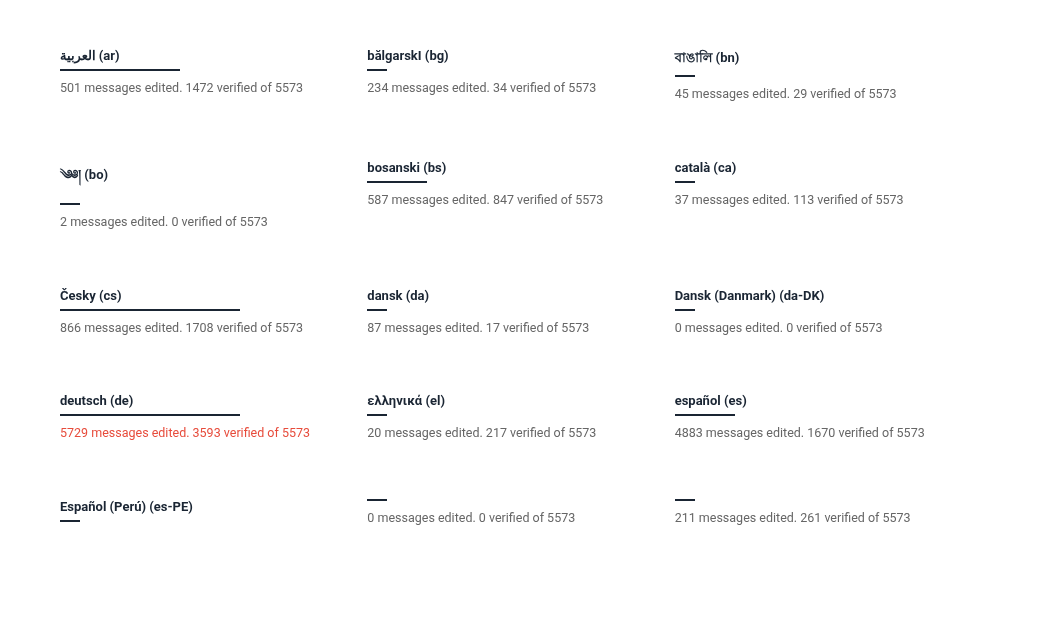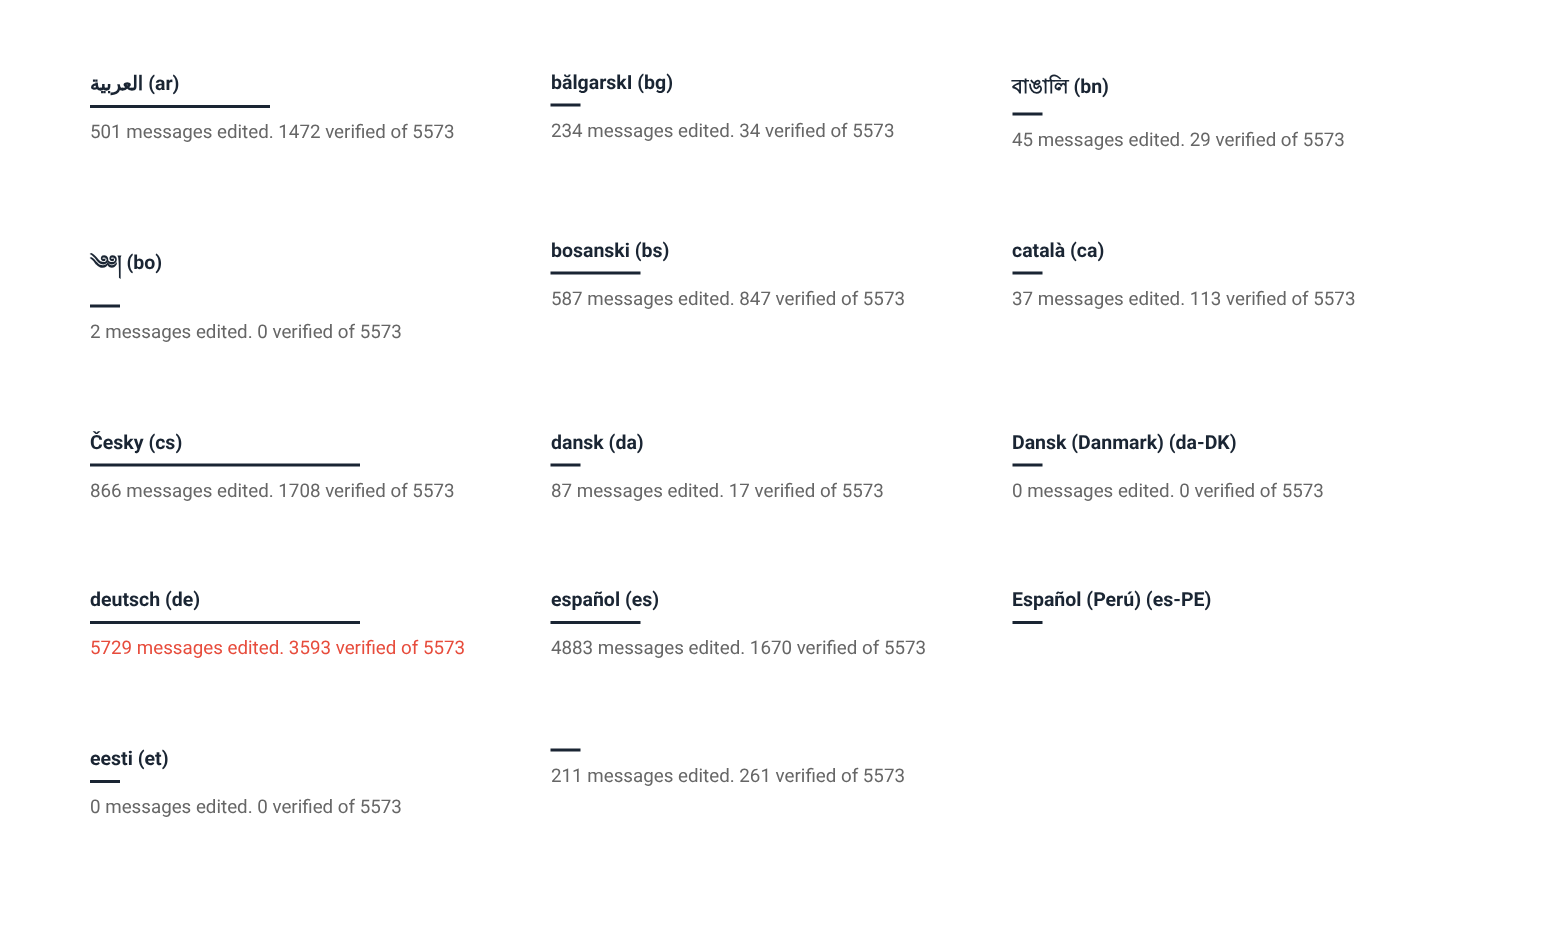--- a/index.html
+++ b/index.html
@@ -112,30 +112,34 @@
       <div class="lang-title">Dansk (Danmark) (da-DK)</div>
       <div class="lang-underline short"></div>
       <div class="lang-stats">0 messages edited. 0 verified of 5573</div>
     </div>
     <div class="lang-item">
       <div class="lang-title">deutsch (de)</div>
       <div class="lang-underline full"></div>
       <div class="lang-stats highlight">5729 messages edited. 3593 verified of 5573</div>
     </div>
     <div class="lang-item">
+      <div class="lang-title">ελληνικά (el)</div>
+      <div class="lang-underline short"></div>
+      <div class="lang-stats">20 messages edited. 217 verified of 5573</div>
+    </div>
+    <div class="lang-item">
       <div class="lang-title">español (es)</div>
       <div class="lang-underline medium"></div>
       <div class="lang-stats">4883 messages edited. 1670 verified of 5573</div>
     </div>
     <div class="lang-item">
       <div class="lang-title">Español (Perú) (es-PE)</div>
       <div class="lang-underline short"></div>
     </div>
     <div class="lang-item">
-      <div class="lang-title">eesti (et)</div>
       <div class="lang-underline short"></div>
       <div class="lang-stats">0 messages edited. 0 verified of 5573</div>
     </div>
     <div class="lang-item">
       <div class="lang-underline short"></div>
       <div class="lang-stats">211 messages edited. 261 verified of 5573</div>
     </div>
   </div>
 
 </body></html>

